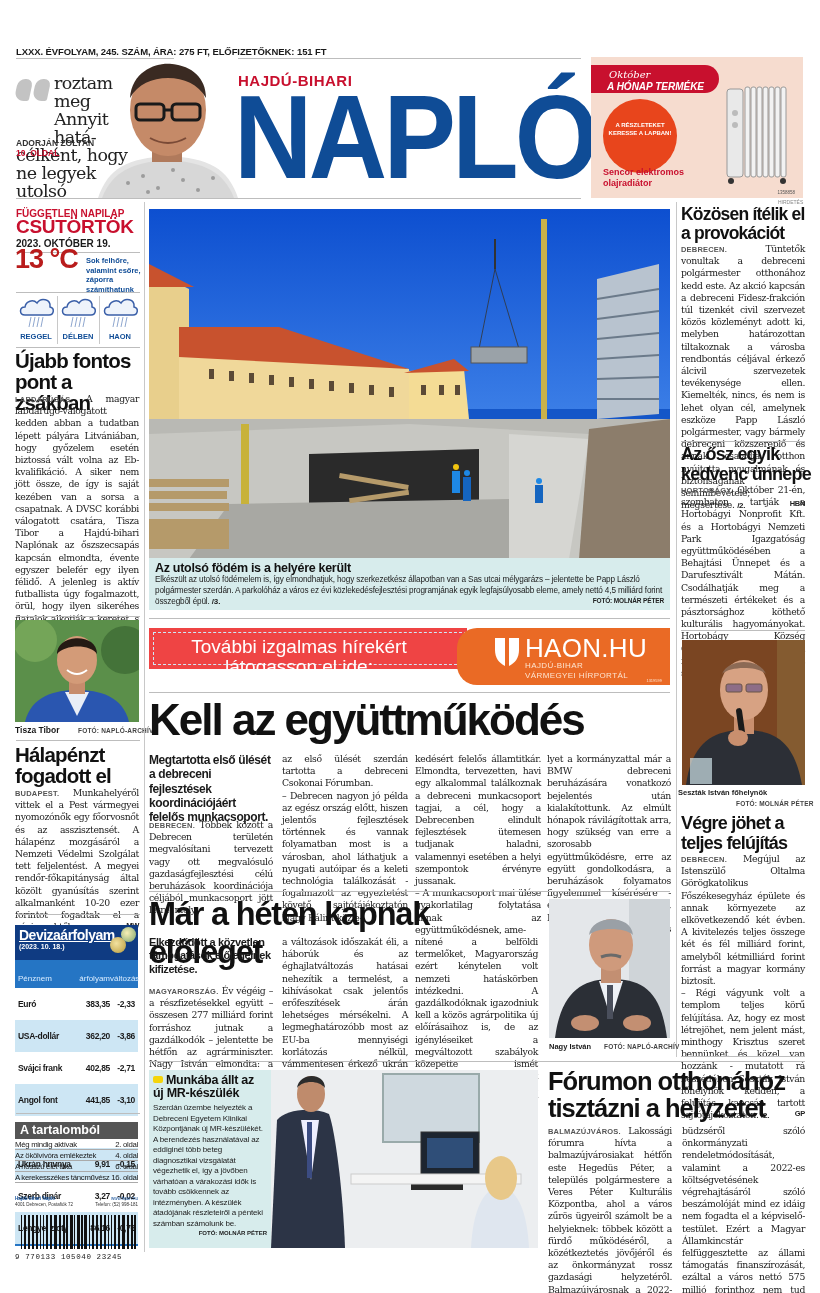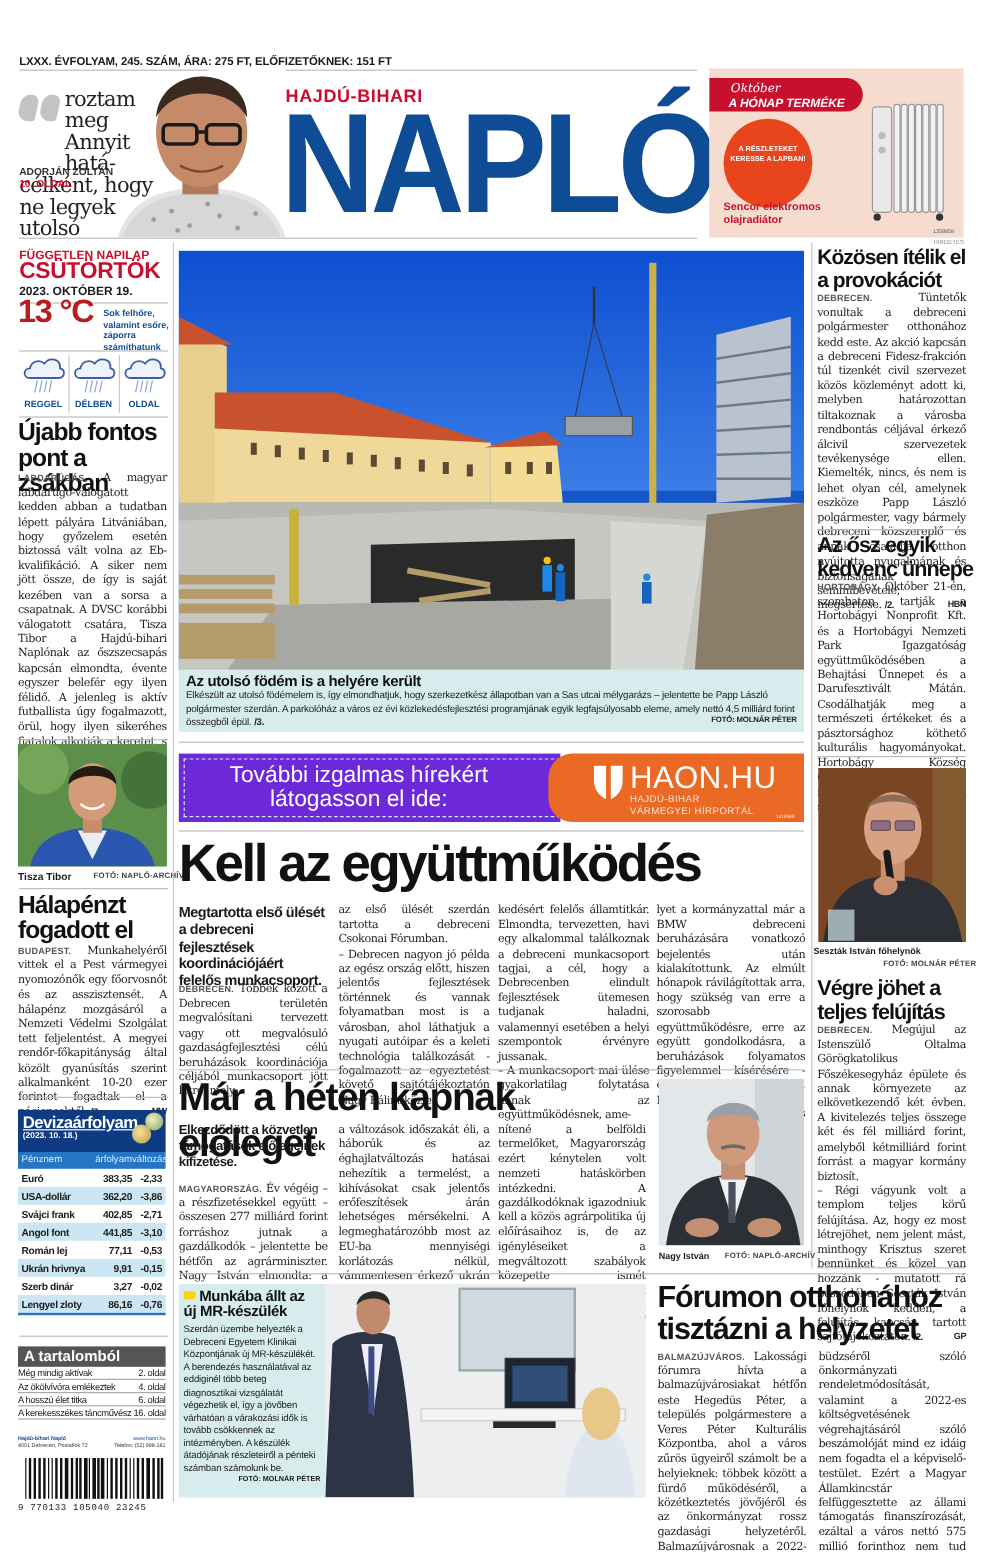--- a/index.html
+++ b/index.html
@@ -58,37 +58,37 @@
   .photo-credit { position: absolute; font: 700 6.5px "Liberation Sans", sans-serif; color: #444; letter-spacing: 0.2px; }
 
   
   .main-photo { left: 149px; top: 209px; width: 521px; height: 350px; overflow: hidden; background: #1456c8; }
   .main-cap { left: 149px; top: 558px; width: 521px; height: 52px; background: #d7ecec; padding: 3px 6px; }
   .main-cap-title { font: 900 12.5px "Liberation Sans", sans-serif; color: #111; letter-spacing: -0.3px; }
   .main-cap-text { font: 400 8.2px/10.8px "Liberation Sans", sans-serif; color: #222; letter-spacing: -0.15px; }
 
   
   .banner { left: 149px; top: 628px; width: 521px; height: 57px; }
-  .banner-left { position: absolute; left: 0; top: 0; width: 318px; height: 57px; background: #6d28d9; }
+  .banner-left { position: absolute; left: 0; top: 0; width: 318px; height: 41px; background: #ef4444; }
   .banner-dash { position: absolute; left: 4px; top: 4px; right: 0; bottom: 4px; border: 1.5px dashed #cfe9f7; border-right: none; }
   .banner-text { position: absolute; left: 0; width: 300px; top: 9px; text-align: center; font: 400 19px/20px "Liberation Sans", sans-serif; color: #fff; }
   .banner-right { position: absolute; left: 308px; top: 0; width: 213px; height: 57px; background: #ea6a25; border-radius: 20px 0 0 20px; }
   .haon-logo { position: absolute; left: 38px; top: 10px; width: 24px; height: 28px; }
   .haon-name { position: absolute; left: 68px; top: 5px; font: 400 26px "Liberation Sans", sans-serif; color: #fff; letter-spacing: 0.3px; }
   .haon-sub { position: absolute; left: 68px; top: 33px; font: 400 8px/10px "Liberation Sans", sans-serif; color: #fde3cf; letter-spacing: 0.4px; }
   .haon-code { position: absolute; right: 8px; bottom: 2px; font: 400 4px "Liberation Sans", sans-serif; color: #fde3cf; }
 
   
   .fx { left: 15px; top: 925px; width: 123px; }
   .fx-head { background: #0f3b82; color: #fff; height: 35px; padding: 2px 4px; position: relative; }
   .fx-title { font: 900 14px "Liberation Sans", sans-serif; letter-spacing: -0.5px; text-decoration: underline; }
   .fx-date { font: 700 7px "Liberation Sans", sans-serif; }
   .fx-coin { position: absolute; width: 16px; height: 16px; border-radius: 50%; }
-  .fx-cols { display: flex; background: #2575c4; color: #d9ecff; font: 400 8px "Liberation Sans", sans-serif; padding: 1px 3px; height: 14px; }
-  .fx-row { display: flex; height: 15px; align-items: center; padding: 4px 3px; font: 700 8.5px "Liberation Sans", sans-serif; letter-spacing: -0.3px; }
+  .fx-cols { display: flex; background: #2575c4; color: #d9ecff; font: 400 8px "Liberation Sans", sans-serif; padding: 14px 3px; height: 14px; }
+  .fx-row { display: flex; height: 32px; align-items: center; padding: 4px 3px; font: 700 8.5px "Liberation Sans", sans-serif; letter-spacing: -0.3px; }
   .fx-row:nth-child(even) { background: #cde6f4; }
   .fx-row .c1 { width: 60px; }
   .fx-row .c2 { width: 32px; text-align: right; }
   .fx-row .c3 { width: 25px; text-align: right; }
   .fx-cols .c1 { width: 58px; } .fx-cols .c2 { width: 34px; text-align: right; } .fx-cols .c3 { width: 25px; text-align: right; }
 
   
   .toc { left: 15px; top: 1122px; width: 123px; }
   .toc-head { background: #555; color: #fff; font: 900 12.5px "Liberation Sans", sans-serif; height: 17px; padding: 1px 5px; }
   .toc-row { display: flex; justify-content: space-between; font: 400 7.8px "Liberation Sans", sans-serif; border-bottom: 1px solid #aaa; height: 11px; line-height: 11px; letter-spacing: -0.3px; }
@@ -210,21 +210,21 @@
 <div class="abs wx" style="left:100px;">
   <svg width="38" height="34" viewBox="0 0 38 34">
     <path d="M8 20 C2 20 2 12 8 12 C9 6 16 4 20 8 C24 2 34 4 33 12 C38 13 37 20 32 20 Z" fill="#eef3fb" stroke="#3a5fa8" stroke-width="1.5"></path>
     <g stroke="#8fa7cf" stroke-width="1">
         <line x1="14" y1="22" x2="12" y2="32"></line>
         <line x1="18" y1="22" x2="16" y2="32"></line>
         <line x1="22" y1="22" x2="20" y2="32"></line>
         <line x1="26" y1="22" x2="24" y2="32"></line>
       </g>
   </svg>
-  <div class="wx-label">OLDAL</div>
+  <div class="wx-label">HAON</div>
 </div>
 <div class="hr" style="left:16px; top:347px; width:124px;"></div>
 
 <h2 class="hl" style="left:15px; top:350px; width:128px; font-size:20.5px; line-height:21px;">Újabb fontos pont a zsákban</h2>
 <div class="body" style="left:15px; top:393px; width:124px;">
   <span class="kicker">LABDARÚGÁS.</span>
   <span>A magyar labdarúgó-válogatott kedden abban a tudatban lépett pályára Litvániában, hogy győzelem esetén biztossá vált volna az Eb-kvalifikáció. A siker nem jött össze, de így is saját kezében van a sorsa a csapatnak. A DVSC korábbi válogatott csatára, Tisza Tibor a Hajdú-bihari Naplónak az őszszecsapás kapcsán elmondta, évente egyszer belefér egy ilyen félidő. A jelenleg is aktív futballista úgy fogalmazott, örül, hogy ilyen sikeréhes fiatalok alkotják a keretet, s biztos benne, hogy Marco Rossi le fogja vonni a megfelelő következtetéseket a maradék két meccsre.</span>
   <span class="ref">/9.</span>
   <span class="sig">HBN</span>
 </div>

